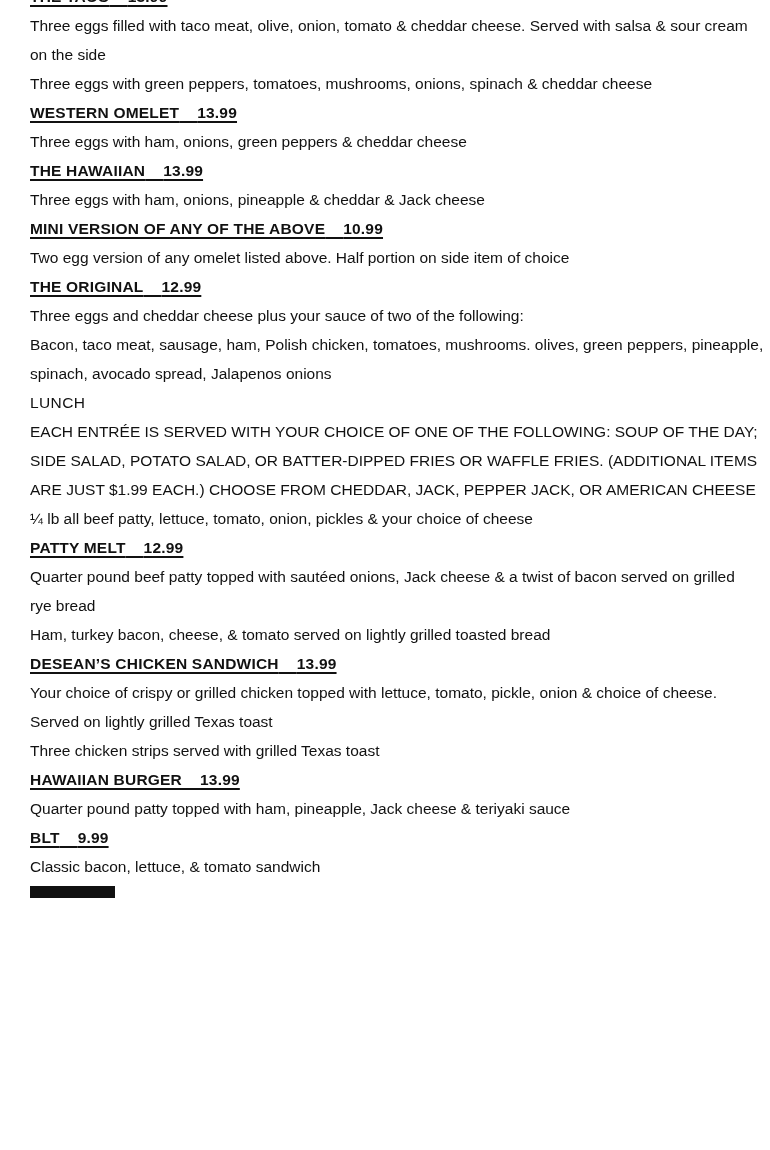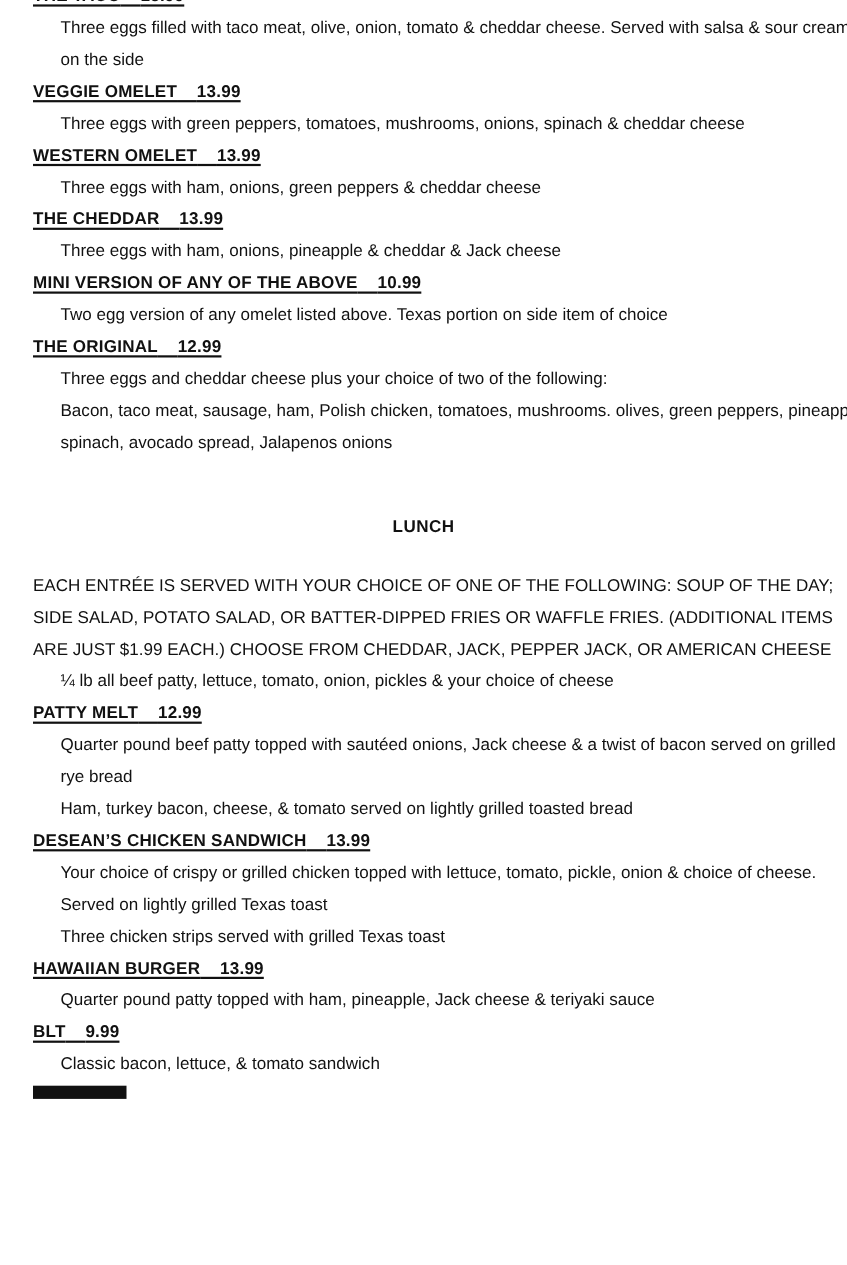--- a/index.html
+++ b/index.html
@@ -31,76 +31,72 @@
     text-decoration: underline;
     text-decoration-thickness: 1.5px;
     text-underline-offset: 3px;
     white-space: pre;
   }
   .item-heading.clip-top {
     margin-top: -18px;
   }
   .item-desc {
     white-space: pre;
-    margin-left: 25px;
   }
   .section-title {
     width: 710px;
-    text-align: center;
-    font-weight: 700;
+    text-align: left;
+    font-weight: 400;
     letter-spacing: 0.4px;
-    margin-top: 48px;
   }
   .section-intro {
     white-space: pre;
-    margin-top: 24px;
   }
   .next-item-partial {
     margin-top: 5px;
     width: 85px;
     height: 12px;
     background: #111111;
   }
 </style>
 </head>
 <body>
 
 <div class="page">
 
   <div class="item">
     <div class="item-heading clip-top"><span>THE TACO</span><span>&nbsp;&nbsp;&nbsp;&nbsp;</span><span>13.99</span></div>
     <div class="item-desc">Three eggs filled with taco meat, olive, onion, tomato &amp; cheddar cheese. Served with salsa &amp; sour cream
 on the side</div>
   </div>
 
   <div class="item">
-    <div class="item-heading"><span>VEGGIE OMELET</span><span>&nbsp;&nbsp;&nbsp;&nbsp;</span><span>13.99</span></div>
     <div class="item-desc">Three eggs with green peppers, tomatoes, mushrooms, onions, spinach &amp; cheddar cheese</div>
   </div>
 
 
   <div class="item">
     <div class="item-heading"><span>WESTERN OMELET</span><span>&nbsp;&nbsp;&nbsp;&nbsp;</span><span>13.99</span></div>
     <div class="item-desc">Three eggs with ham, onions, green peppers &amp; cheddar cheese</div>
   </div>
 
   <div class="item">
-    <div class="item-heading"><span>THE CHEDDAR</span><span>&nbsp;&nbsp;&nbsp;&nbsp;</span><span>13.99</span></div>
+    <div class="item-heading"><span>THE HAWAIIAN</span><span>&nbsp;&nbsp;&nbsp;&nbsp;</span><span>13.99</span></div>
     <div class="item-desc">Three eggs with ham, onions, pineapple &amp; cheddar &amp; Jack cheese</div>
   </div>
 
 
   <div class="item">
     <div class="item-heading"><span>MINI VERSION OF ANY OF THE ABOVE</span><span>&nbsp;&nbsp;&nbsp;&nbsp;</span><span>10.99</span></div>
-    <div class="item-desc">Two egg version of any omelet listed above. Texas portion on side item of choice</div>
+    <div class="item-desc">Two egg version of any omelet listed above. Half portion on side item of choice</div>
   </div>
 
   <div class="item">
     <div class="item-heading"><span>THE ORIGINAL</span><span>&nbsp;&nbsp;&nbsp;&nbsp;</span><span>12.99</span></div>
-    <div class="item-desc">Three eggs and cheddar cheese plus your choice of two of the following:</div>
+    <div class="item-desc">Three eggs and cheddar cheese plus your sauce of two of the following:</div>
     <div class="item-desc">Bacon, taco meat, sausage, ham, Polish chicken, tomatoes, mushrooms. olives, green peppers, pineapple,
 spinach, avocado spread, Jalapenos onions</div>
   </div>
 
   <div class="section-title">LUNCH</div>
   <div class="section-intro">EACH ENTRÉE IS SERVED WITH YOUR CHOICE OF ONE OF THE FOLLOWING: SOUP OF THE DAY;
 SIDE SALAD, POTATO SALAD, OR BATTER-DIPPED FRIES OR WAFFLE FRIES. (ADDITIONAL ITEMS
 ARE JUST $1.99 EACH.) CHOOSE FROM CHEDDAR, JACK, PEPPER JACK, OR AMERICAN CHEESE</div>
 
   <div class="item">

